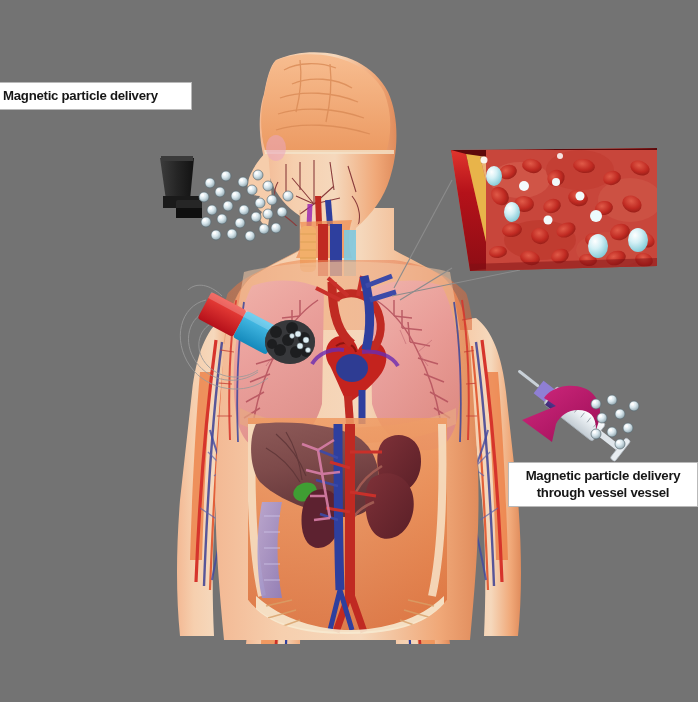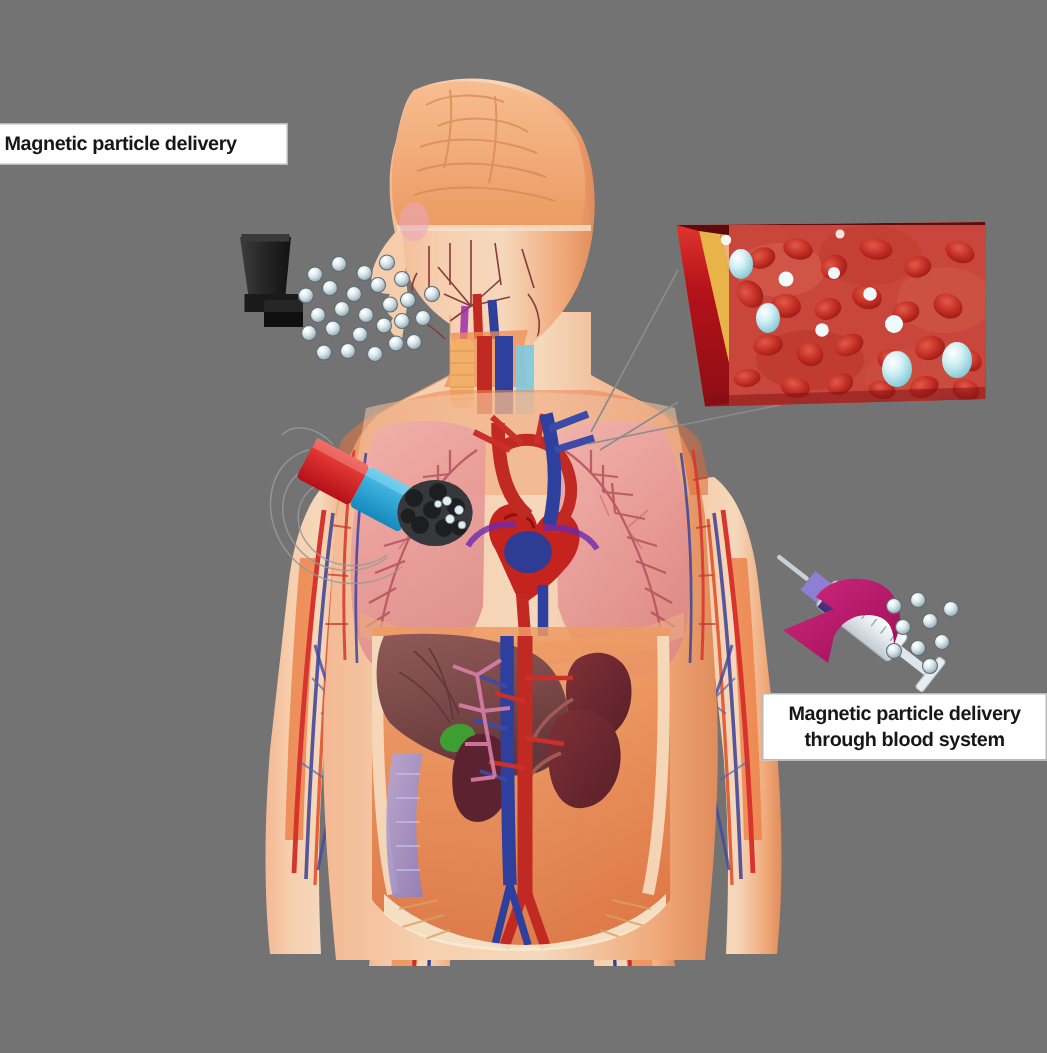--- a/index.html
+++ b/index.html
@@ -635,16 +635,16 @@
       </g>
     </g>
   </svg>
 
   <div class="callout" id="callout-respiratory">
     <span class="ln">Magnetic particle delivery</span>
   </div>
 
   <div class="callout" id="callout-blood">
     <span class="ln">Magnetic particle delivery</span>
-    <span class="ln">through blood system</span>
+    <span class="ln">through vessel vessel</span>
   </div>
 
 </div>
 
 </body></html>

